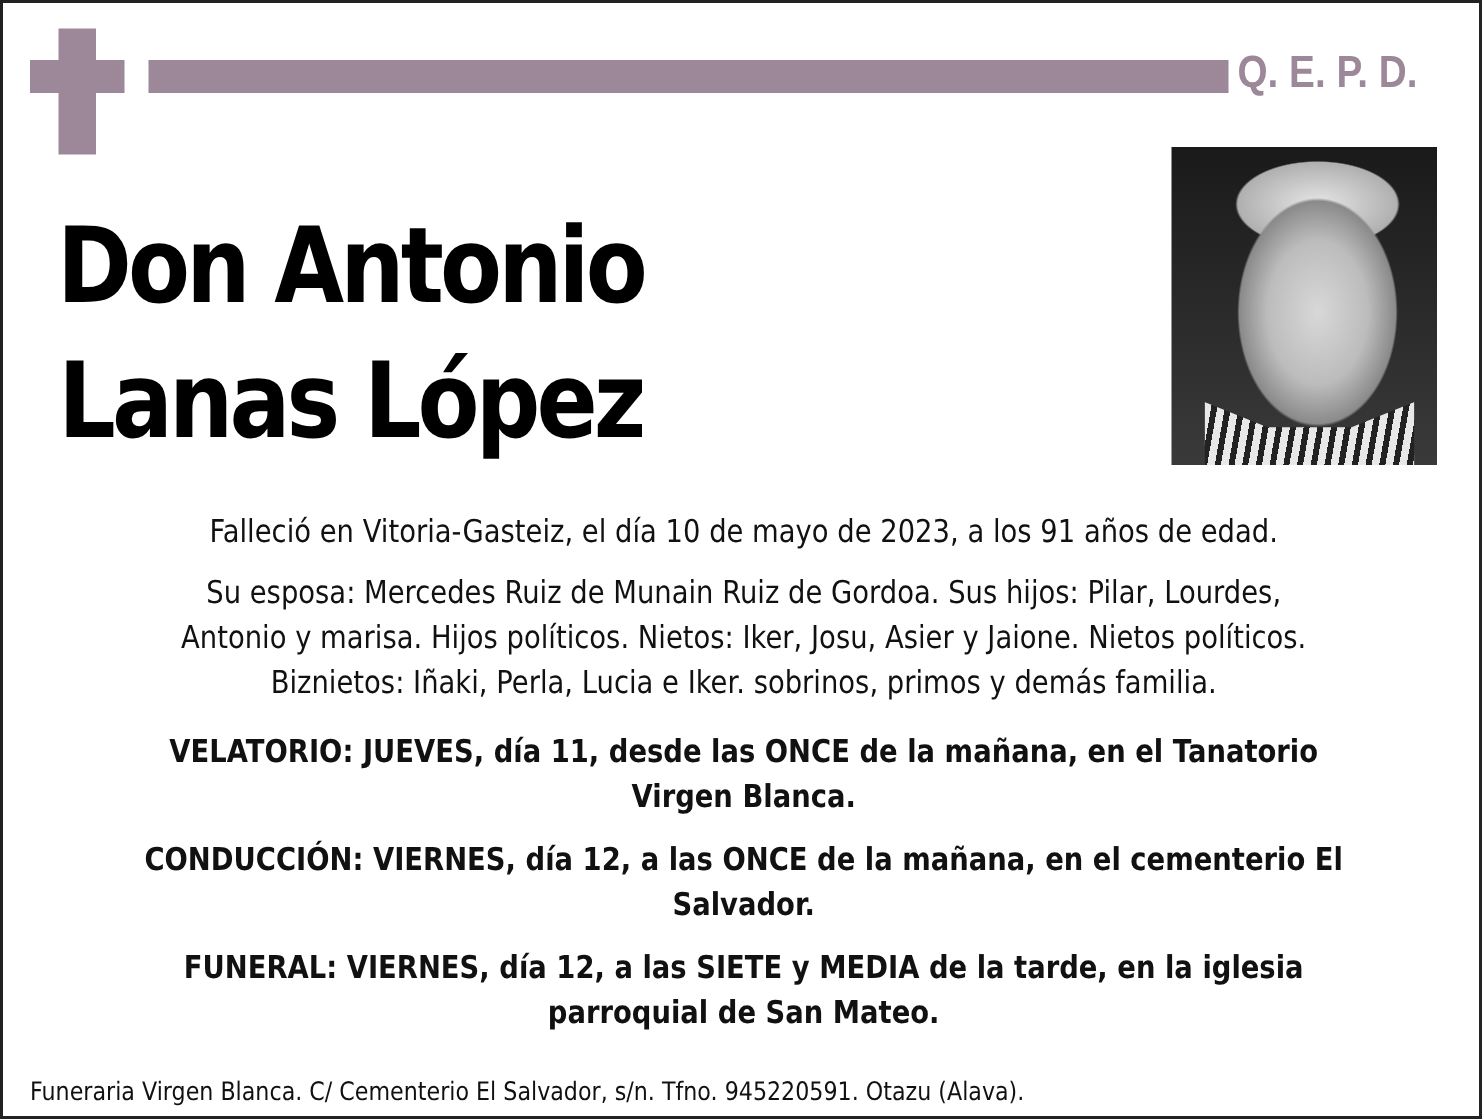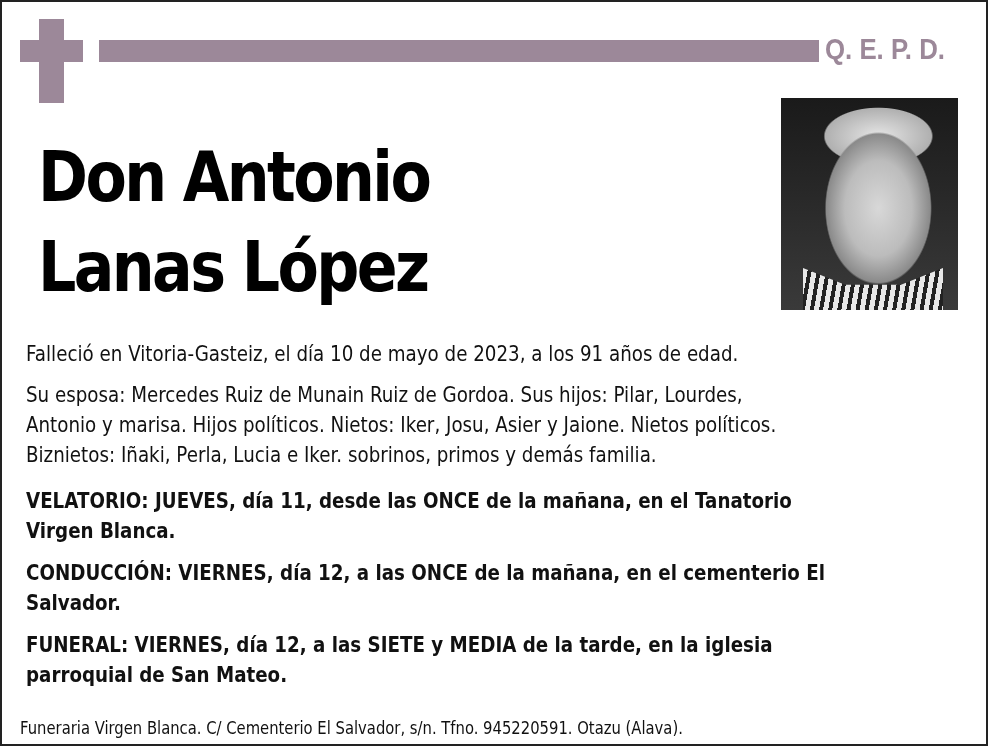--- a/index.html
+++ b/index.html
@@ -1,19 +1,19 @@
 <!DOCTYPE html>
 <html><head>
 <meta charset="utf-8">
 <style>
   html, body { margin: 0; padding: 0; background: #ffffff; }
   body { width: 988px; height: 746px; position: relative; overflow: hidden; }
   .frame {
     position: absolute; left: 0; top: 0; width: 984px; height: 742px;
-    border: 2px solid #222; background: #fff;
+    border: 2px solid #222; background: #fff; text-align: center;
   }
   .cross-v { position: absolute; left: 37px; top: 17px; width: 25px; height: 84px; background: #9c8899; }
   .cross-h { position: absolute; left: 18px; top: 38px; width: 63px; height: 22px; background: #9c8899; }
   .bar { position: absolute; left: 97px; top: 38px; width: 720px; height: 22px; background: #9c8899; }
   .qepd {
     position: absolute; left: 823px; top: 30px; font-family: "Liberation Sans", sans-serif;
     font-weight: bold; font-size: 30px; color: #9c8899; letter-spacing: 0px;
     transform: scaleX(0.86); transform-origin: left top; white-space: nowrap;
   }
   .name {

